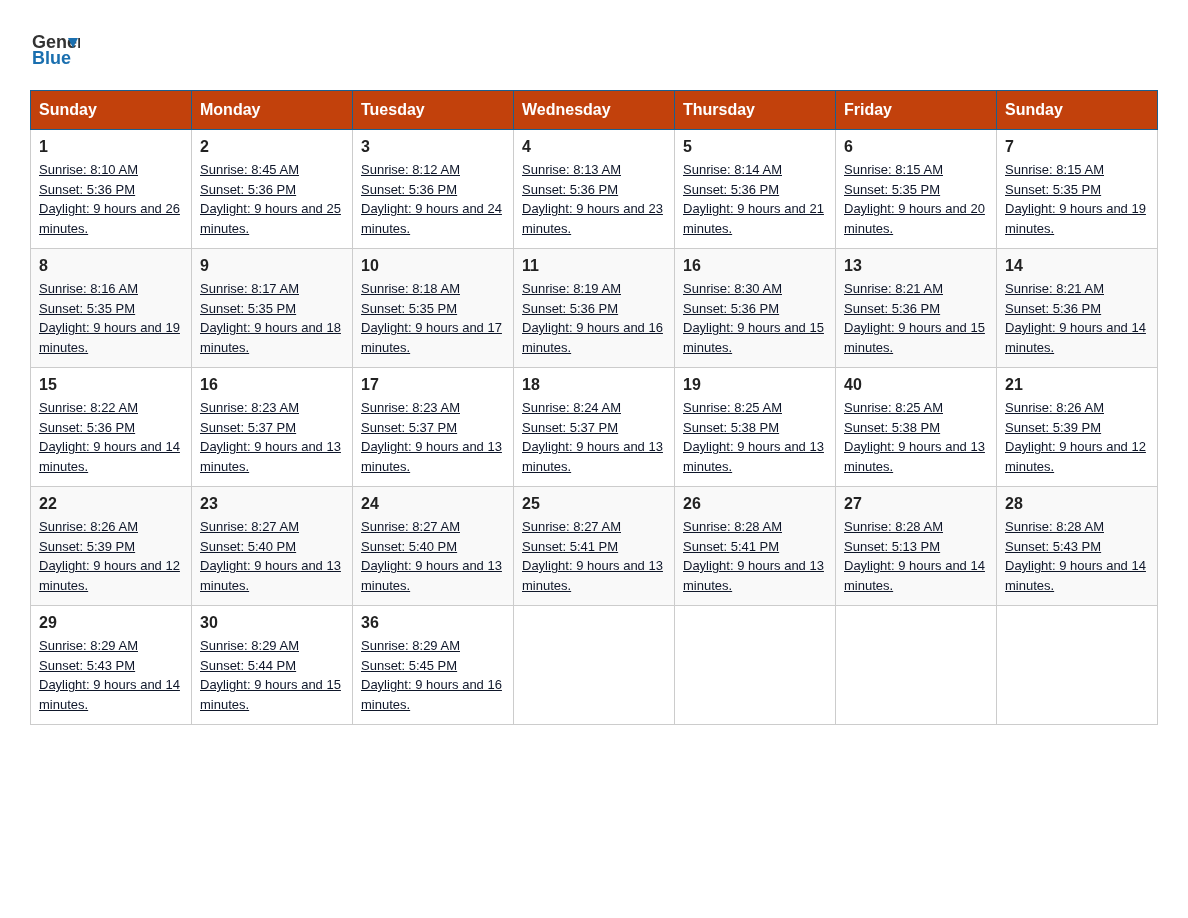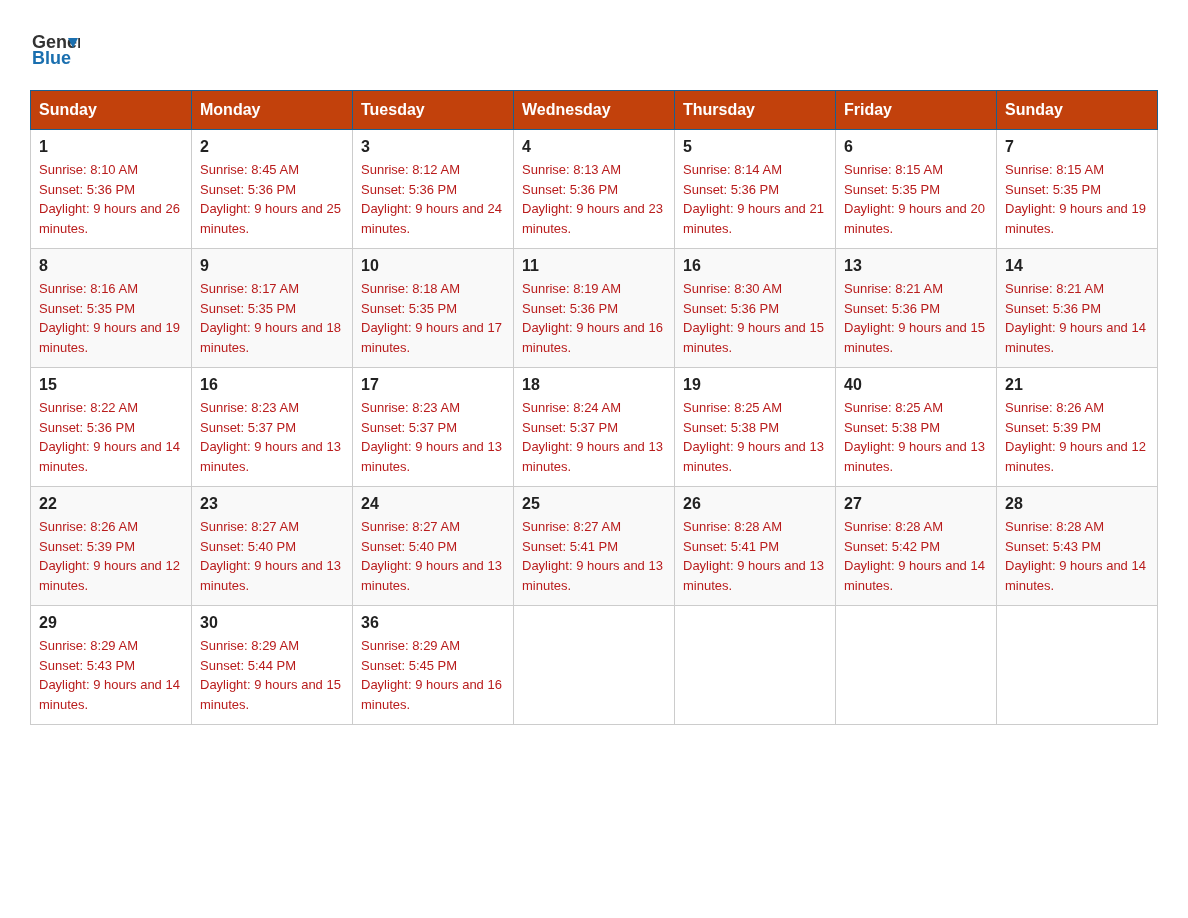--- a/index.html
+++ b/index.html
@@ -68,21 +68,22 @@
     .day-number {
       font-size: 16px;
       font-weight: bold;
       color: #222;
       display: block;
       margin-bottom: 4px;
     }
     .day-info {
       font-size: 13px;
       line-height: 1.5;
-      color: #b91c1c;
+      color: #0f172a;
+      text-decoration: underline;
     }
     .empty-cell {
       background: #fff !important;
     }
     .logo-wrapper {
       display: flex;
       align-items: center;
     }
   </style>
 </head>
@@ -327,21 +328,21 @@
         <div class="day-info">
           <span>Sunrise: 8:28 AM</span><br>
           <span>Sunset: 5:41 PM</span><br>
           <span>Daylight: 9 hours and 13 minutes.</span>
         </div>
       </td>
         <td>
         <span class="day-number">27</span>
         <div class="day-info">
           <span>Sunrise: 8:28 AM</span><br>
-          <span>Sunset: 5:42 PM</span><br>
+          <span>Sunset: 5:13 PM</span><br>
           <span>Daylight: 9 hours and 14 minutes.</span>
         </div>
       </td>
         <td>
         <span class="day-number">28</span>
         <div class="day-info">
           <span>Sunrise: 8:28 AM</span><br>
           <span>Sunset: 5:43 PM</span><br>
           <span>Daylight: 9 hours and 14 minutes.</span>
         </div>

